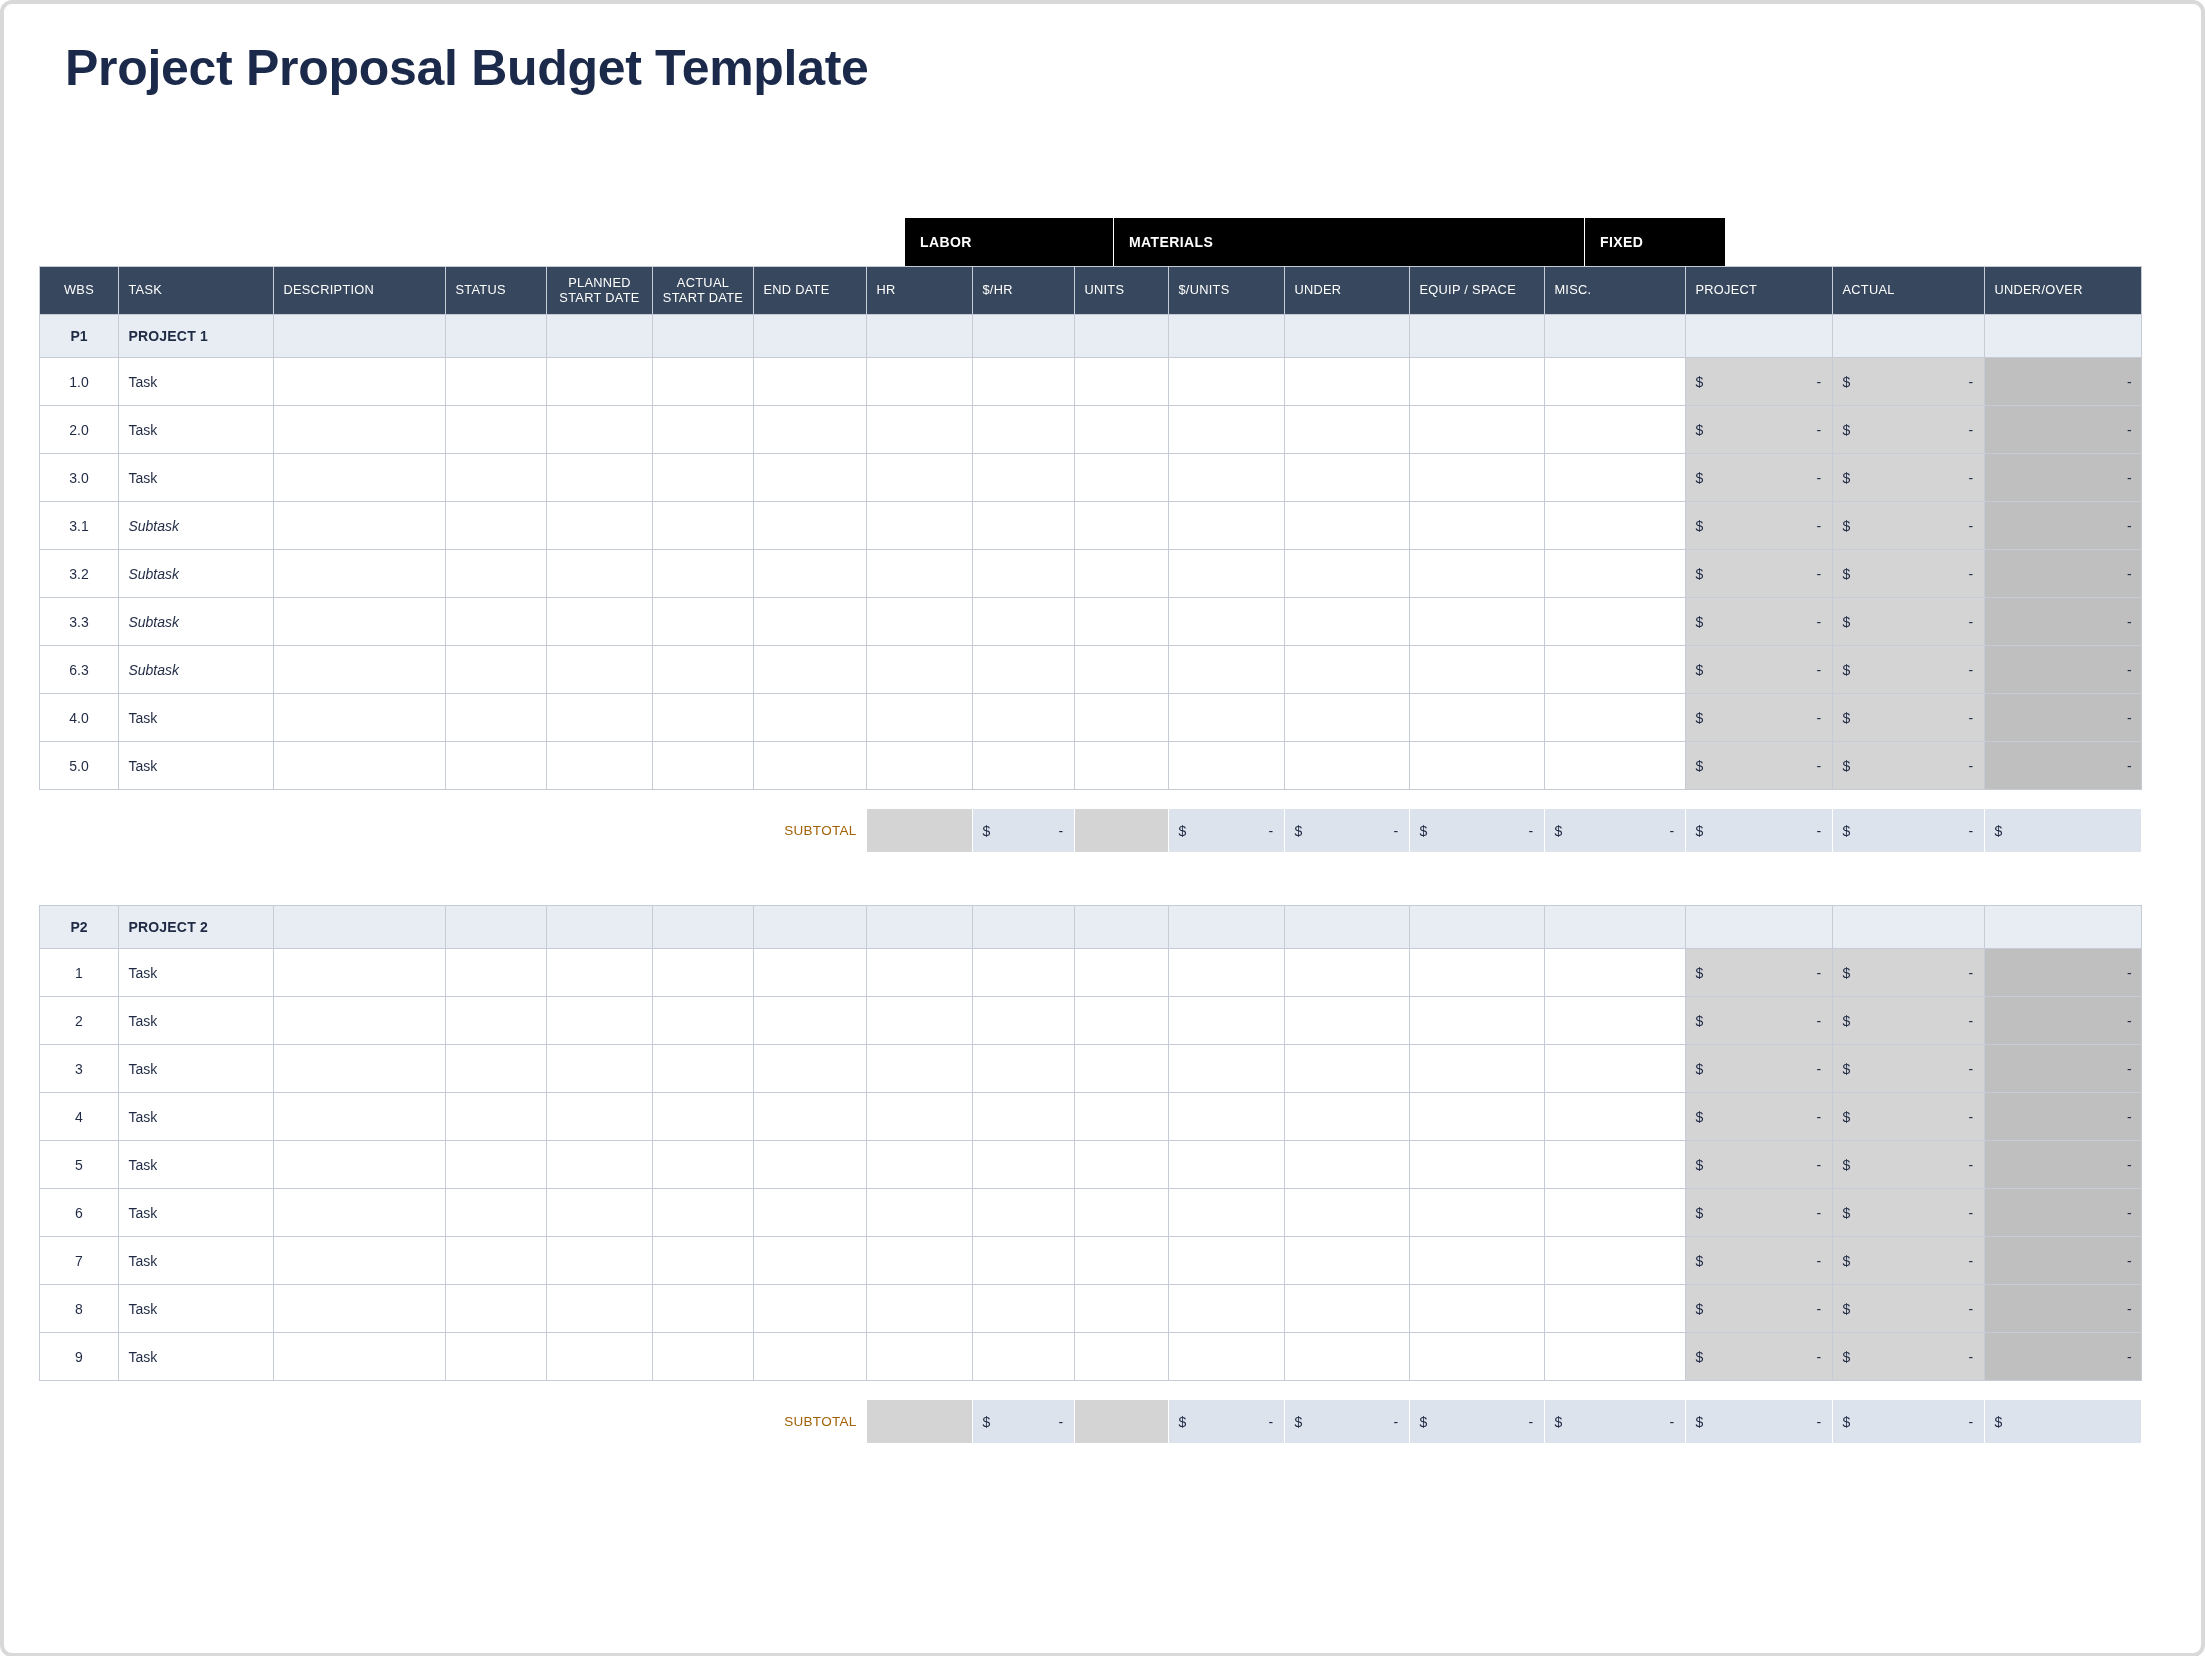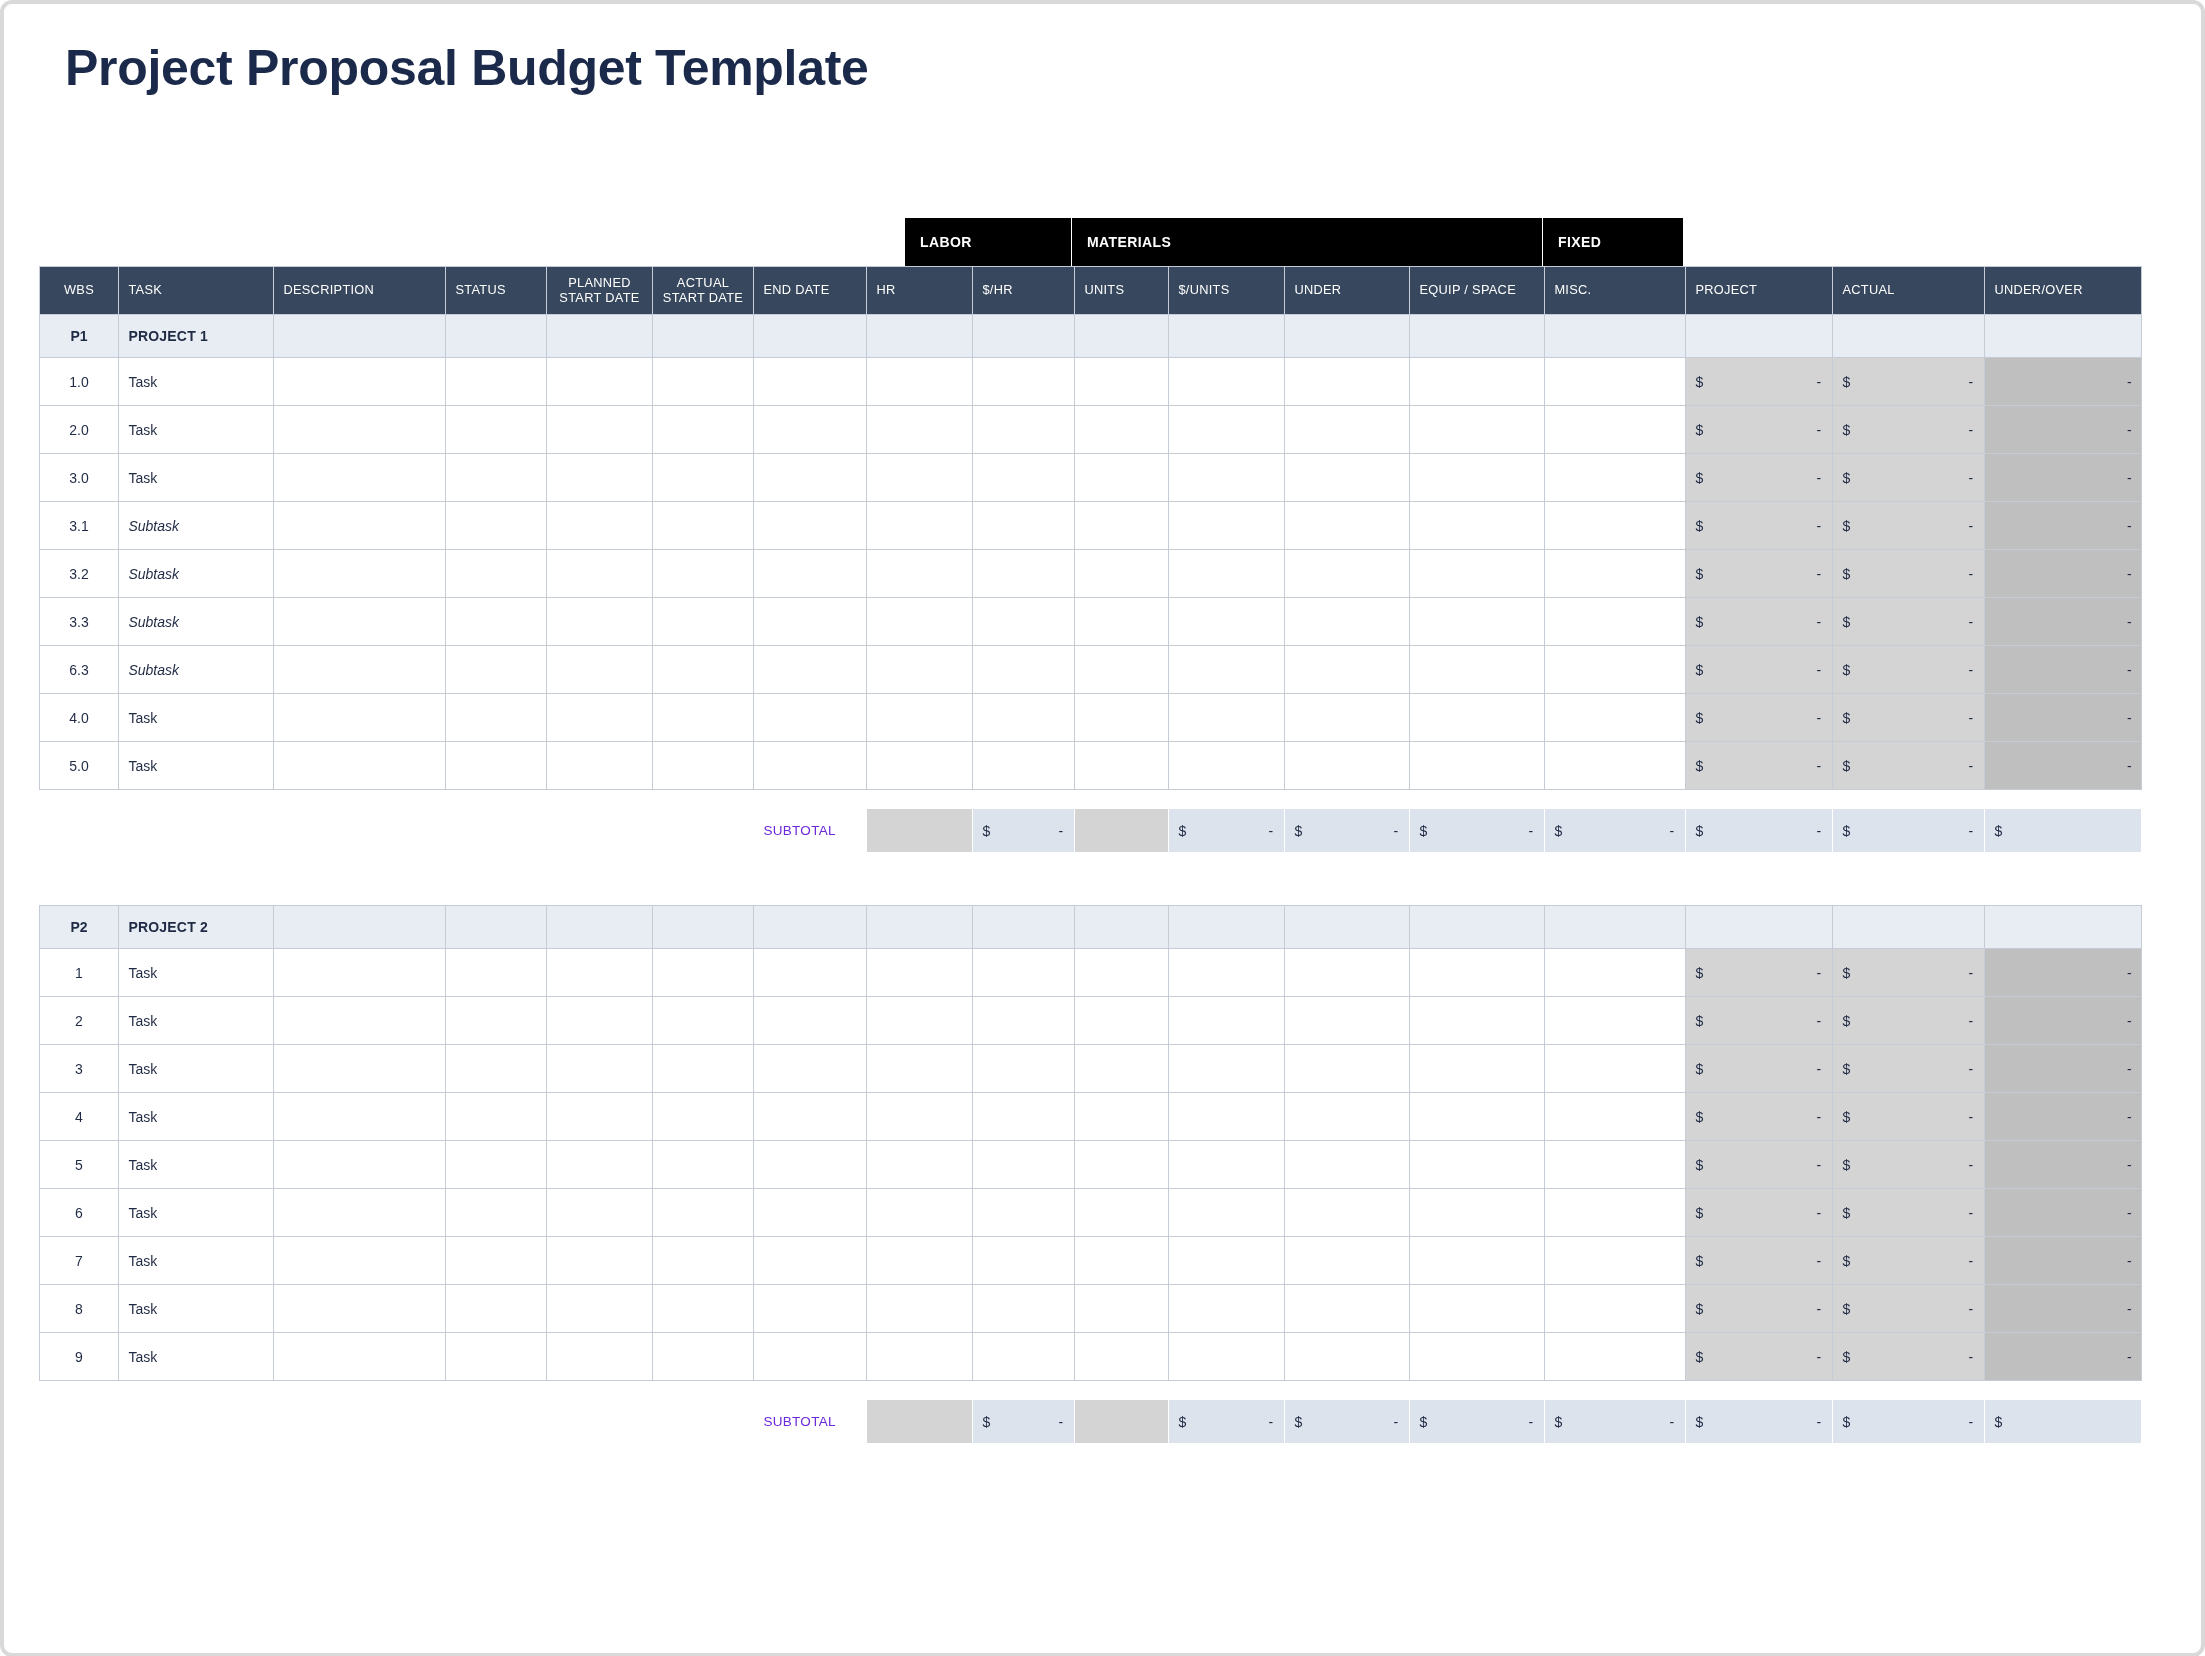--- a/index.html
+++ b/index.html
@@ -49,21 +49,21 @@
     color: #ffffff;
     font-size: 14px;
     font-weight: bold;
     letter-spacing: 0.4px;
     display: flex;
     align-items: center;
     padding-left: 15px;
     box-sizing: border-box;
     border-right: 1.3px solid #ffffff;
   }
-  .group-labor    { width: 167px; }
+  .group-labor    { width: 209px; }
   .group-mats     { width: 471px; }
   .group-fixed    { width: 141px; }
 
   
   .tbl-wrap {
     position: absolute;
     left: 35px;
   }
   table.grid {
     border-collapse: collapse;
@@ -150,23 +150,24 @@
     font-size: 14px;
   }
   table.subtotal td {
     height: 44px;
     box-sizing: border-box;
     padding: 0 9.4px;
     border: 0.7px solid transparent;
     vertical-align: middle;
   }
   td.sub-label {
+    text-align: right;
     font-size: 13.5px;
     letter-spacing: 0.3px;
-    color: #6d28d9;
+    color: #a16207;
     border: none;
   }
   td.sub-blank { border: none; background: transparent; }
   td.sub-money {
     background: #dde3ec;
     border: 0.7px solid #c6ccd6;
     text-align: right;
     position: relative;
   }
   td.sub-money.gray { background: #d4d4d4; }

